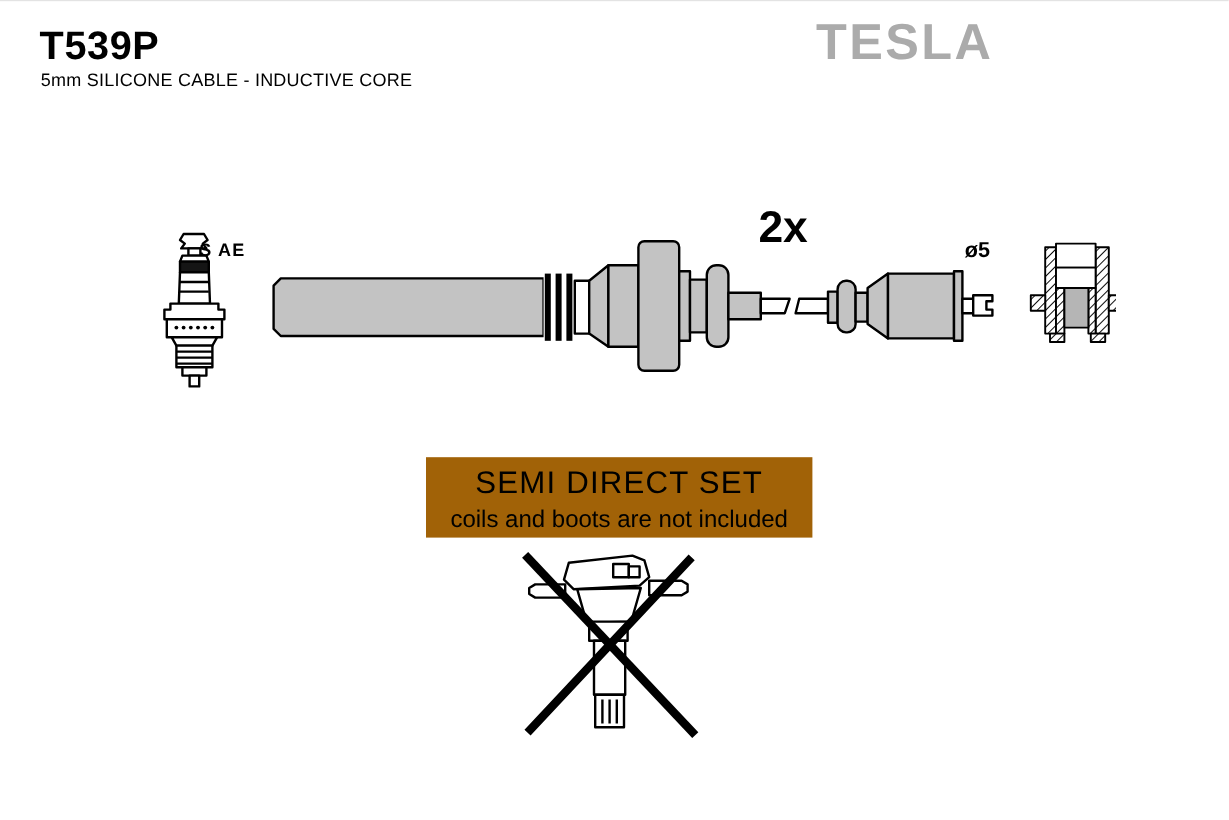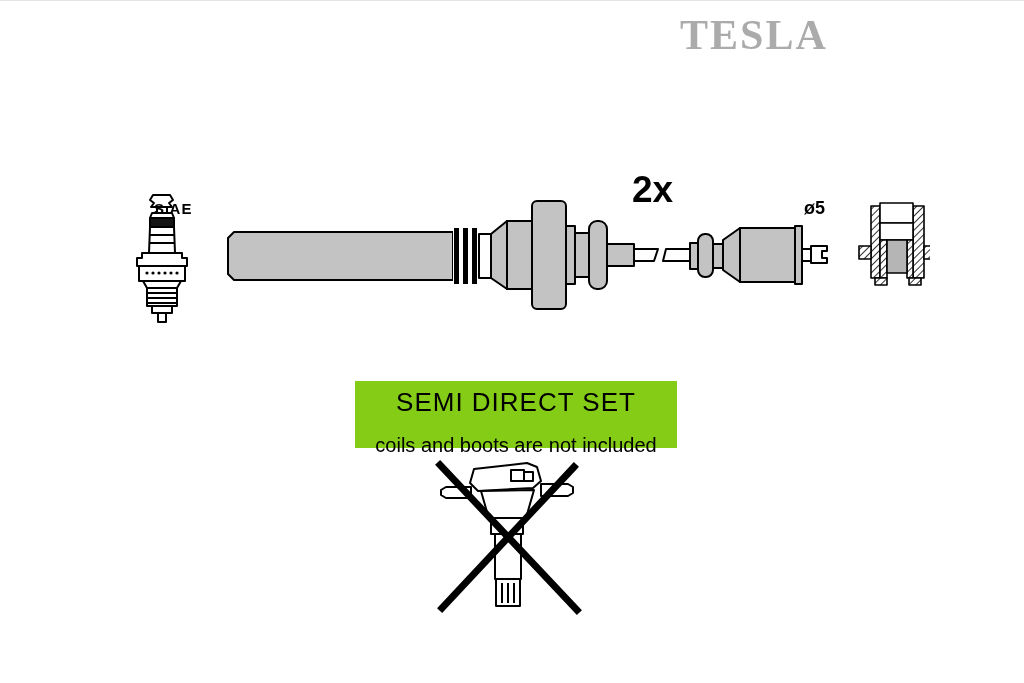--- a/index.html
+++ b/index.html
@@ -11,42 +11,44 @@
   .part-number{
     position:absolute;left:33px;top:18px;
     font-size:33px;font-weight:bold;letter-spacing:0.5px;
   }
   .part-desc{
     position:absolute;left:34px;top:58px;
     font-size:15px;font-weight:400;letter-spacing:0.2px;
   }
   .brand{
     position:absolute;left:680px;top:10px;
-    font-family:Liberation Serif, serif;font-weight:bold;
+    font-family:Liberation Sans, sans-serif;font-weight:bold;
     font-size:42px;color:#ababab;letter-spacing:2px;
   }
   .lbl{position:absolute;z-index:5;}
-  .lbl-sae{left:154px;top:199px;font-size:15px;font-weight:bold;letter-spacing:1px;}
+  .lbl-sae{left:166px;top:199px;font-size:15px;font-weight:bold;letter-spacing:1px;}
   .lbl-qty{left:632px;top:168px;font-size:37px;font-weight:700;}
   .lbl-dia{left:804px;top:197px;font-size:18px;font-weight:bold;}
   .sparkplug-svg{position:absolute;left:122px;top:190px;}
   .cable-svg{position:absolute;left:225px;top:175px;}
   .coil-svg{position:absolute;left:433px;top:455px;}
   .notice{
     position:absolute;left:355px;top:380px;width:322px;height:67px;
-    background:#84cc16;text-align:center;
+    background:#a16207;text-align:center;
   }
   .notice-title{margin-top:6px;font-size:26px;font-weight:400;letter-spacing:1px;}
-  .notice-sub{margin-top:16px;font-size:20px;font-weight:400;}
+  .notice-sub{margin-top:4px;font-size:20px;font-weight:400;}
 </style>
 </head>
 <body>
 
 <div class="page">
 
+  <div class="part-number">T539P</div>
+  <div class="part-desc">5mm SILICONE CABLE -  INDUCTIVE CORE</div>
   <div class="brand">TESLA</div>
 
   <div class="lbl lbl-sae">S AE</div>
   <div class="lbl lbl-qty">2x</div>
   <div class="lbl lbl-dia">ø5</div>
 
   <svg class="sparkplug-svg" width="84" height="134" viewBox="0 0 84 134">
     <g fill="#ffffff" stroke="#000" stroke-width="2" stroke-linejoin="round">
       <path d="M31,4 h17 l3,5 -4,3 3,4 h-21 l3,-4 -4,-3 z"></path>
       <path d="M35,16 h10 v6 h-10 z"></path>

